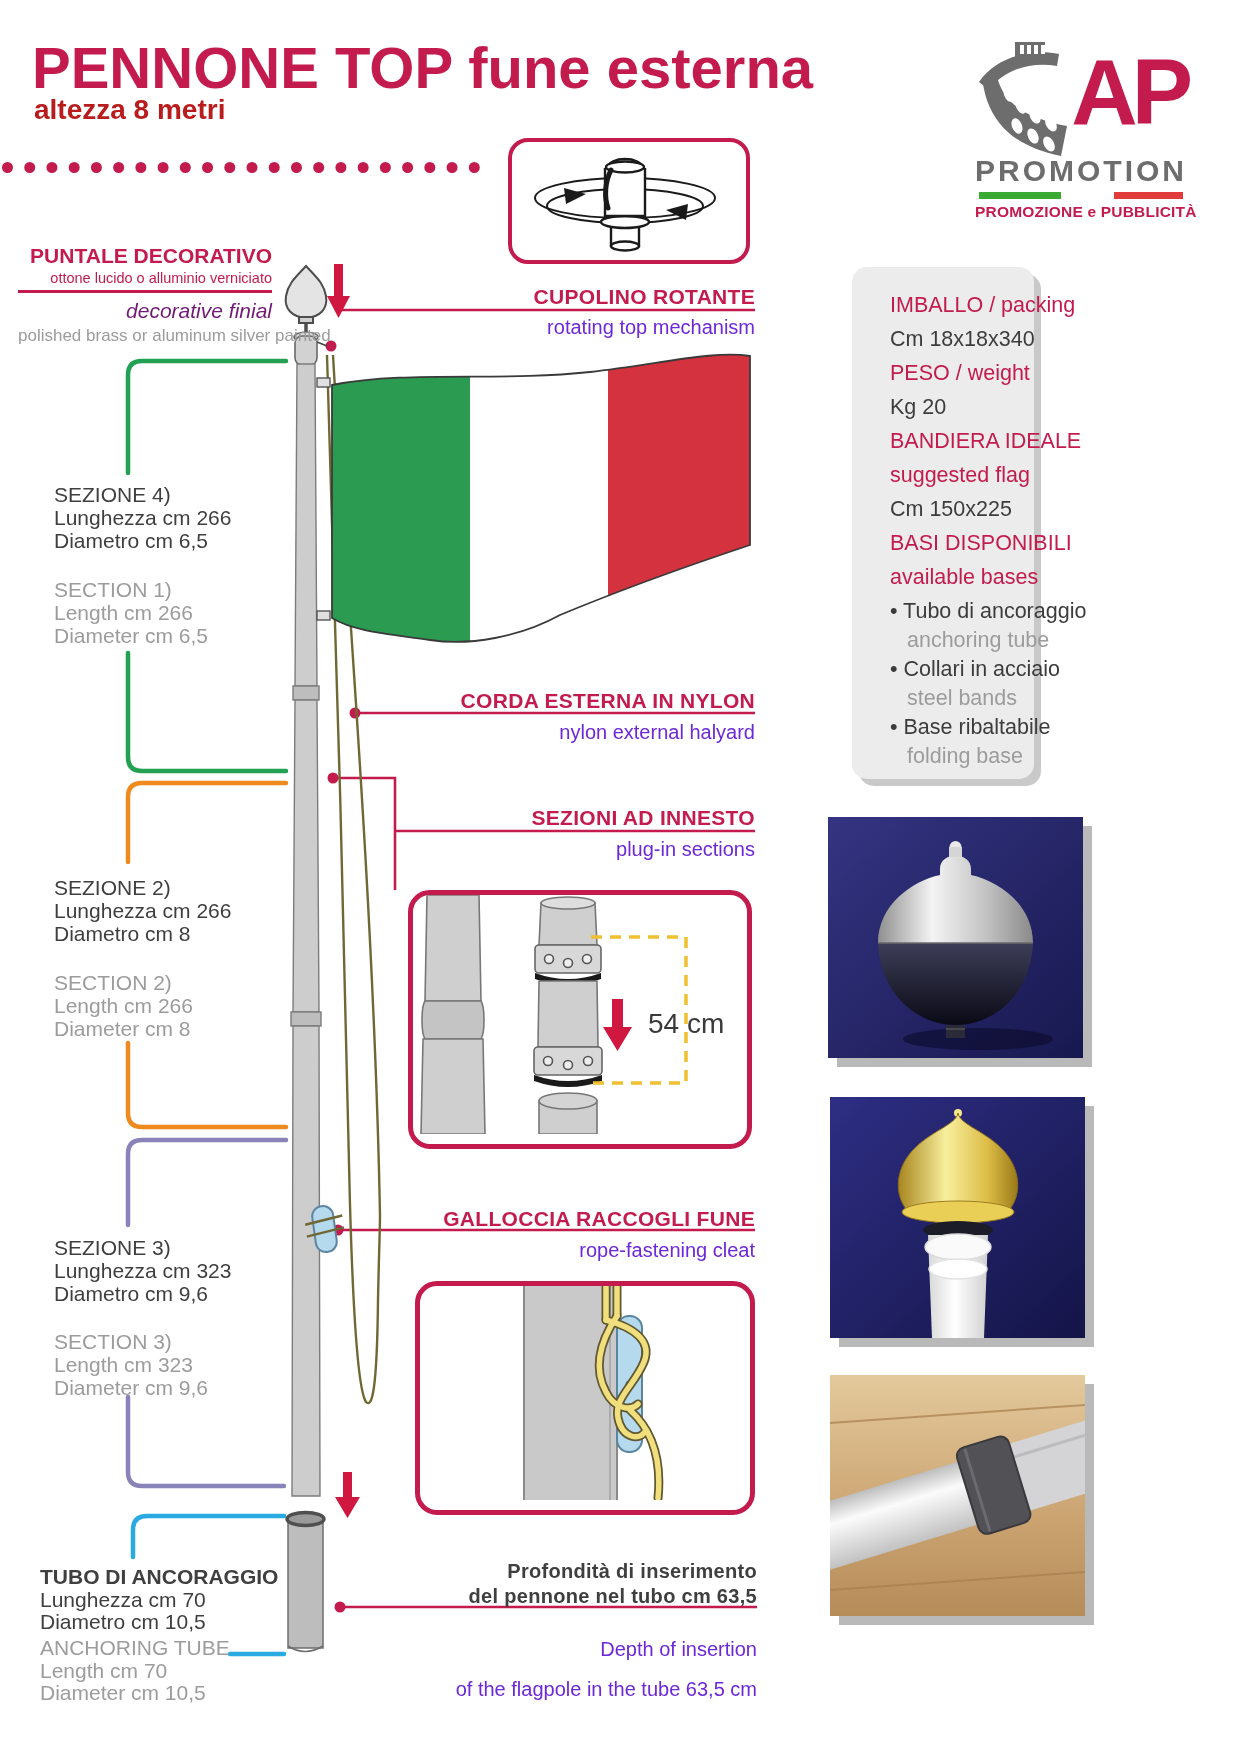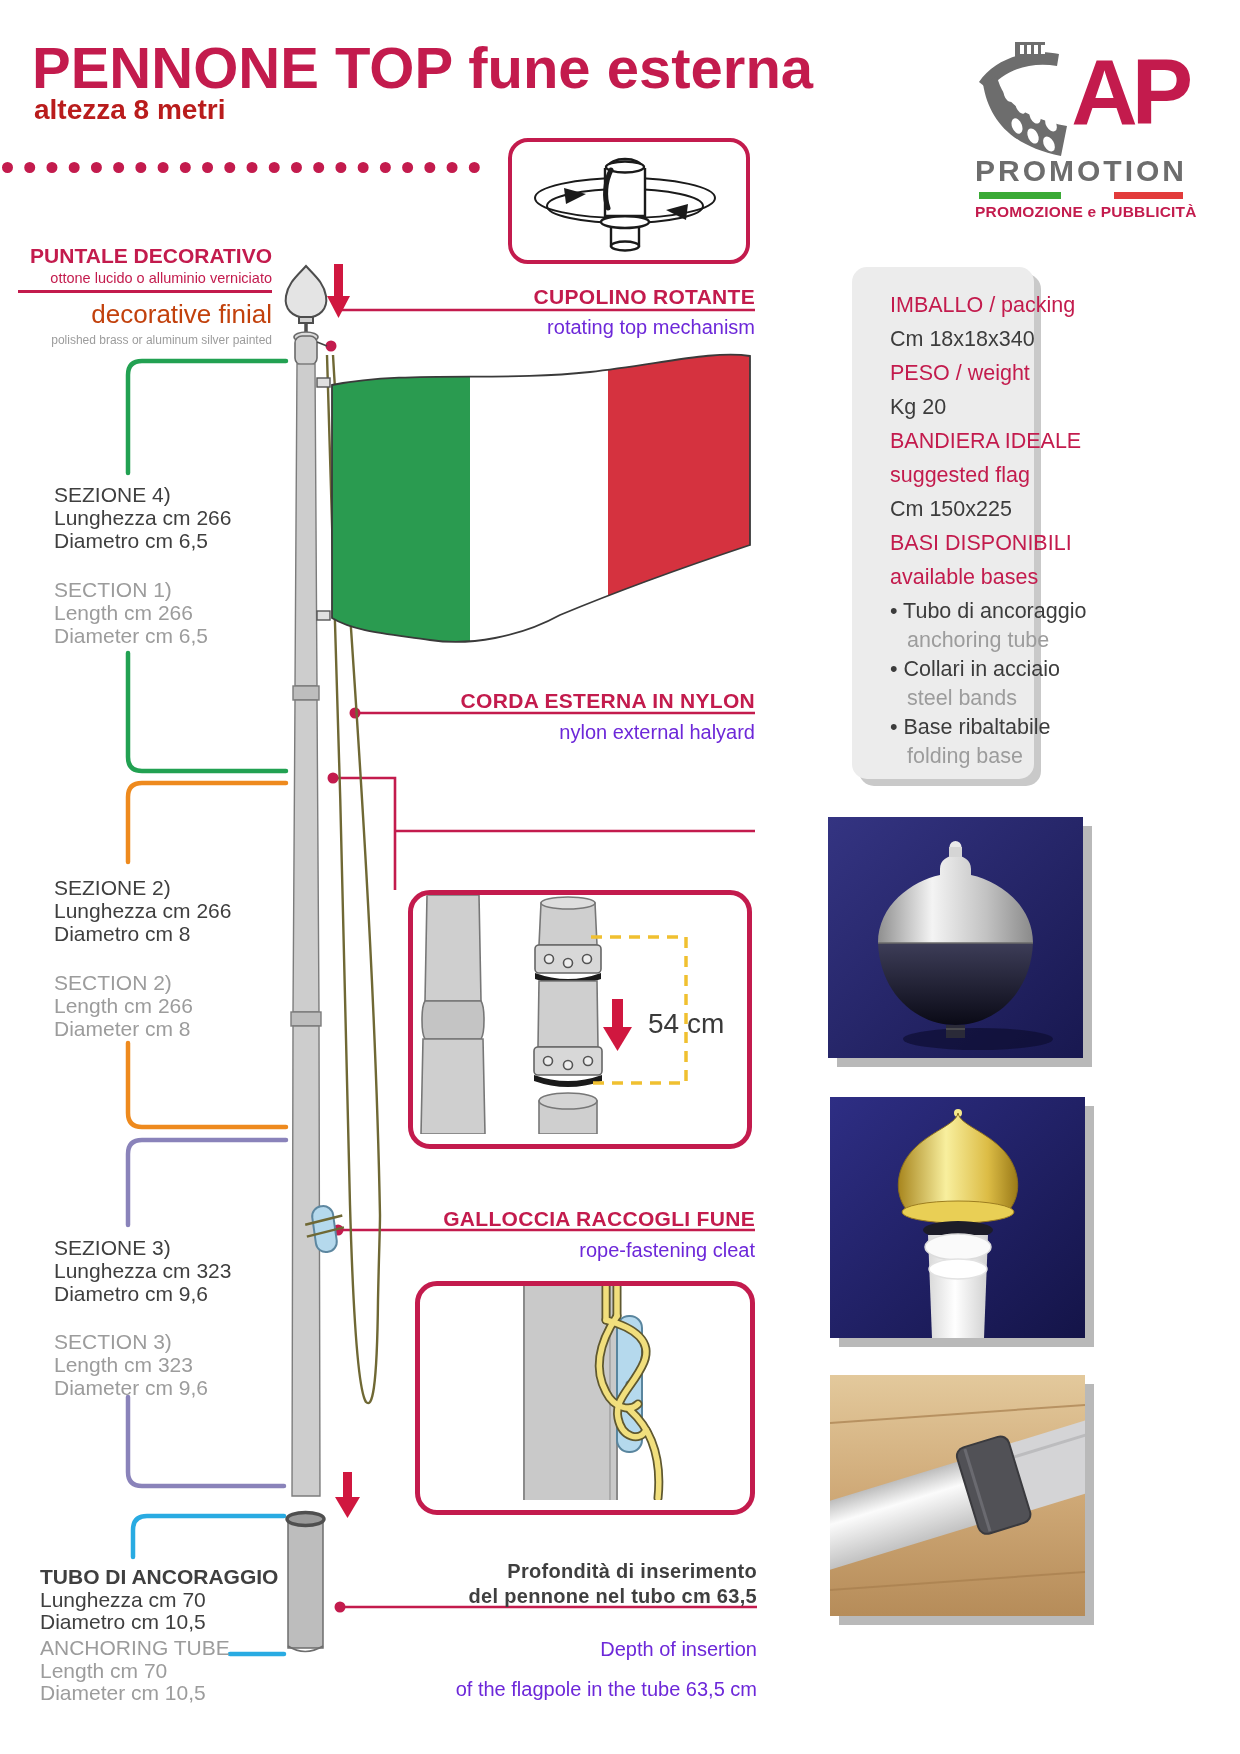--- a/index.html
+++ b/index.html
@@ -24,22 +24,22 @@
   .logo-name{position:absolute;left:0;top:114px;width:100%;font-size:30px;color:#6d6d6d;letter-spacing:3px;font-weight:bold;text-align:justify;}
   .logo-bar-green{position:absolute;left:4px;top:152px;width:82px;height:7px;background:#3aaa35;}
   .logo-bar-red{position:absolute;left:139px;top:152px;width:69px;height:7px;background:#e23b3b;}
   .logo-tagline{position:absolute;left:0;top:163px;width:100%;font-size:15.5px;font-weight:bold;color:#c31b4d;text-align:center;letter-spacing:0.2px;}
 
   
   .puntale{left:18px;top:244px;width:254px;text-align:right;}
   .puntale .t1{font-size:21px;font-weight:bold;color:#c31b4d;}
   .puntale .t2{font-size:14.5px;color:#c31b4d;margin-top:2px;}
   .puntale hr{border:none;border-top:3px solid #c31b4d;margin:4px 0 6px 0;}
-  .puntale .t3{font-size:26px;color:#c2410c;}
-  .puntale .t4{font-size:12px;color:#9c9c9c;margin-top:3px;}
+  .puntale .t3{font-size:21px;color:#701a75;font-style:italic;}
+  .puntale .t4{font-size:17px;color:#9c9c9c;margin-top:3px;}
 
   
   .co{width:420px;text-align:right;}
   .co-title{font-size:21px;font-weight:bold;color:#c31b4d;letter-spacing:0.3px;}
   .co-sub{font-size:20px;color:#6d28d9;}
 
   
   .sec{left:54px;font-size:21px;line-height:23px;}
   .sec.it{color:#3f3f3f;}
   .sec.en{color:#9c9c9c;}
@@ -233,20 +233,24 @@
   <div class="abs co" style="left:335px;top:285px;">
     <div class="co-title">CUPOLINO ROTANTE</div>
     <div class="co-sub" style="margin-top:7px;">rotating top mechanism</div>
   </div>
 
   <div class="abs co" style="left:335px;top:689px;">
     <div class="co-title">CORDA ESTERNA IN NYLON</div>
     <div class="co-sub" style="margin-top:8px;">nylon external halyard</div>
   </div>
 
+  <div class="abs co" style="left:335px;top:806px;">
+    <div class="co-title">SEZIONI AD INNESTO</div>
+    <div class="co-sub" style="margin-top:8px;">plug-in sections</div>
+  </div>
 
   <div class="abs co" style="left:335px;top:1207px;">
     <div class="co-title">GALLOCCIA RACCOGLI FUNE</div>
     <div class="co-sub" style="margin-top:8px;">rope-fastening cleat</div>
   </div>
 
   <div class="abs co" style="left:337px;top:1560px;">
     <div class="co-title" style="color:#3f3f3f;font-size:20px;">Profondità di inserimento</div>
     <div class="co-title" style="color:#3f3f3f;font-size:20px;font-weight:bold;margin-top:2px;">del pennone nel tubo cm 63,5</div>
     <div class="co-sub" style="margin-top:30px;">Depth of insertion</div>

